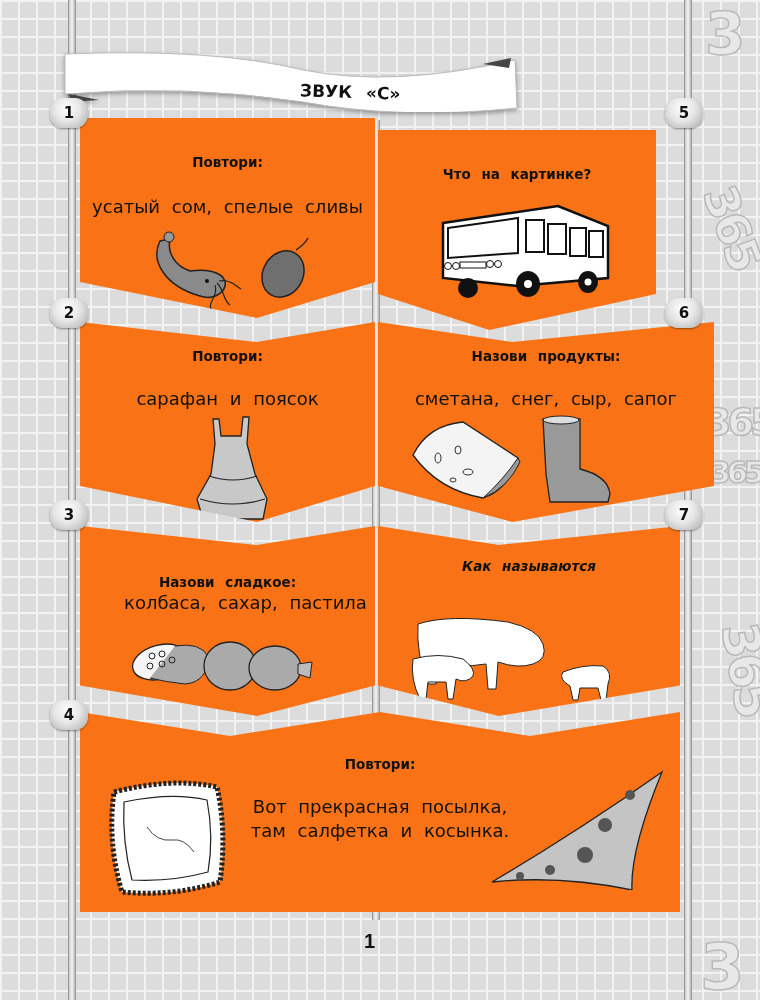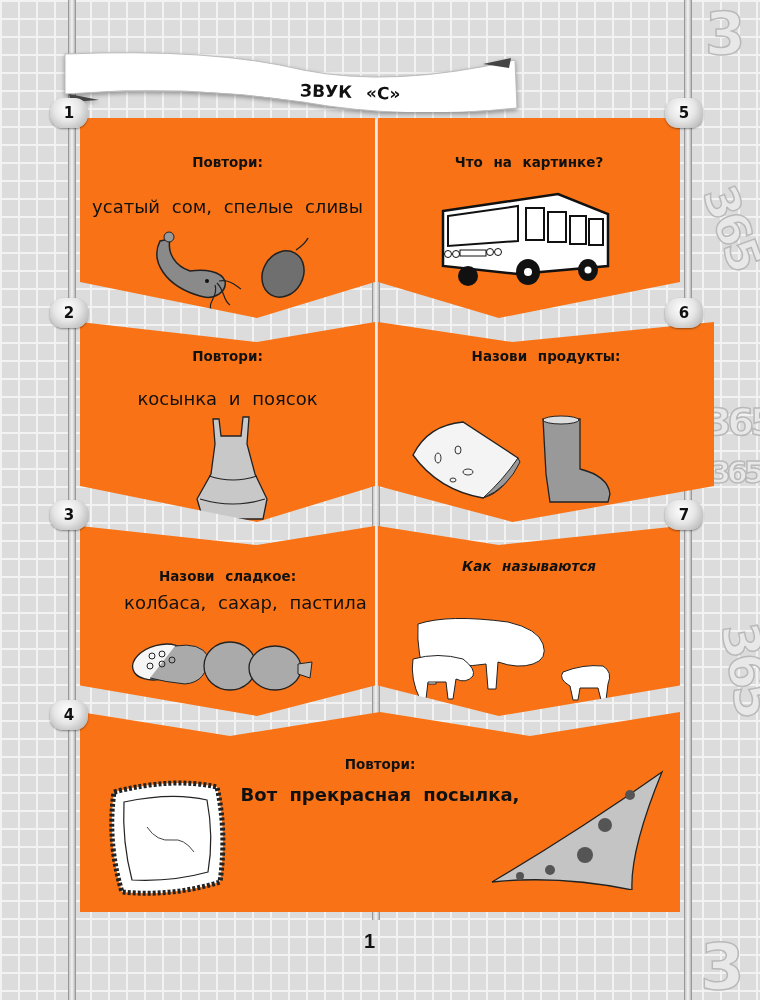--- a/index.html
+++ b/index.html
@@ -48,21 +48,21 @@
     <circle cx="24" cy="16" r="5" fill="#999" stroke="#222"></circle>
     <path d="M72 62 C80 70,78 80,85 84 M70 64 C74 75,62 82,66 88 M74 60 C86 58,92 66,96 68" fill="none" stroke="#222" stroke-width="1.2"></path>
     <circle cx="62" cy="60" r="2" fill="#111"></circle>
   </svg>
   <svg class="pic" style="left:178px;top:118px;" width="60" height="65" viewBox="0 0 60 65">
     <ellipse cx="25" cy="38" rx="20" ry="24" transform="rotate(30 25 38)" fill="#6f6f6f" stroke="#222" stroke-width="1.5"></ellipse>
     <path d="M38 14 C44 10,48 6,50 2" fill="none" stroke="#222" stroke-width="1.5"></path>
   </svg>
 </div>
 
-<div class="panel shadow" style="left:378px;top:118px;width:302px;height:200px;clip-path:polygon(0 0,100% 0,100% 82%,40% 100%,0 82%);">
+<div class="panel shadow" style="left:378px;top:130px;width:278px;height:200px;clip-path:polygon(0 0,100% 0,100% 82%,40% 100%,0 82%);">
   <div class="h" style="top:36px;">Что на картинке?</div>
   <svg class="pic" style="left:60px;top:68px;" width="175" height="105" viewBox="0 0 175 105">
     <path d="M5 25 L120 8 L170 28 L170 80 L80 88 L5 80 Z" fill="#fff" stroke="#111" stroke-width="2.5"></path>
     <path d="M10 30 L80 20 L80 55 L10 60 Z" fill="#fff" stroke="#111" stroke-width="2"></path>
     <rect x="88" y="22" width="18" height="32" fill="#fff" stroke="#111" stroke-width="2"></rect>
     <rect x="110" y="26" width="18" height="30" fill="#fff" stroke="#111" stroke-width="2"></rect>
     <rect x="132" y="30" width="16" height="28" fill="#fff" stroke="#111" stroke-width="2"></rect>
     <rect x="151" y="33" width="14" height="26" fill="#fff" stroke="#111" stroke-width="2"></rect>
     <circle cx="10" cy="68" r="3.5" fill="none" stroke="#111"></circle>
       <circle cx="18" cy="68" r="3.5" fill="none" stroke="#111"></circle>
@@ -72,45 +72,46 @@
     <ellipse cx="30" cy="90" rx="10" ry="10" fill="#111"></ellipse>
       <ellipse cx="90" cy="86" rx="12" ry="13" fill="#111"></ellipse>
       <ellipse cx="150" cy="84" rx="10" ry="11" fill="#111"></ellipse>
     <circle cx="90" cy="86" r="4" fill="#fff"></circle>
       <circle cx="150" cy="84" r="3.5" fill="#fff"></circle>
   </svg>
 </div>
 
 <div class="panel shadow" style="left:80px;top:322px;width:295px;height:200px;clip-path:polygon(0 0,60% 10%,100% 0,100% 82%,60% 100%,0 82%);">
   <div class="h" style="top:26px;">Повтори:</div>
-  <div class="t" style="top:66px;">косынка и поясок</div>
+  <div class="t" style="top:66px;">сарафан и поясок</div>
   <svg class="pic" style="left:115px;top:92px;" width="75" height="110" viewBox="0 0 75 110">
     <path d="M18 5 L24 5 L26 22 L46 22 L48 3 L54 3 L52 30 L60 60 L72 85 L68 105 L8 105 L2 85 L16 60 L20 30 Z" fill="#c8c8c8" stroke="#222" stroke-width="1.3"></path>
     <path d="M14 62 Q38 70 62 62 M5 85 Q38 95 70 85" fill="none" stroke="#222" stroke-width="1.2"></path>
   </svg>
 </div>
 
 <div class="panel shadow" style="left:378px;top:322px;width:336px;height:200px;clip-path:polygon(0 0,40% 10%,100% 0,100% 82%,40% 100%,0 82%);">
   <div class="h" style="top:26px;">Назови продукты:</div>
+  <div class="t" style="top:66px;">сметана, снег, сыр, сапог</div>
   <svg class="pic" style="left:30px;top:98px;" width="115" height="80" viewBox="0 0 115 80">
     <path d="M5 35 Q20 5,55 2 L110 38 Q100 70,75 78 Q30 70,5 35 Z" fill="#f4f4f4" stroke="#222" stroke-width="1.3"></path>
     <path d="M110 38 Q95 60,75 78 Q100 68,112 42 Z" fill="#9a9a9a" stroke="#222"></path>
     <ellipse cx="30" cy="38" rx="3" ry="5" fill="none" stroke="#333"></ellipse>
       <ellipse cx="50" cy="30" rx="3" ry="4" fill="none" stroke="#333"></ellipse>
     <ellipse cx="60" cy="52" rx="5" ry="3" fill="none" stroke="#333"></ellipse>
       <ellipse cx="45" cy="60" rx="3" ry="2" fill="none" stroke="#333"></ellipse>
   </svg>
   <svg class="pic" style="left:160px;top:92px;" width="75" height="92" viewBox="0 0 75 92">
     <path d="M5 5 L42 5 L42 55 Q70 62,72 80 L70 88 L12 88 L8 60 Z" fill="#999" stroke="#222" stroke-width="1.3"></path>
     <ellipse cx="23" cy="6" rx="18" ry="4" fill="#ddd" stroke="#222"></ellipse>
   </svg>
 </div>
 
 <div class="panel shadow" style="left:80px;top:526px;width:295px;height:190px;clip-path:polygon(0 0,60% 10%,100% 0,100% 84%,60% 100%,0 84%);">
-  <div class="h" style="top:42px;text-align:center;">Назови сладкое:</div>
+  <div class="h" style="top:48px;text-align:center;">Назови сладкое:</div>
   <div class="t" style="top:66px;padding-left:36px;">колбаса, сахар, пастила</div>
   <svg class="pic" style="left:50px;top:108px;" width="185" height="60" viewBox="0 0 185 60">
     <ellipse cx="30" cy="28" rx="28" ry="17" transform="rotate(-15 30 28)" fill="#f6f6f6" stroke="#222" stroke-width="1.3"></ellipse>
     <path d="M45 12 Q70 8,78 22 Q78 48,55 50 Q35 48,20 44" fill="#aaa" stroke="#222"></path>
     <ellipse cx="100" cy="32" rx="26" ry="24" fill="#aaa" stroke="#222" stroke-width="1.3"></ellipse>
     <ellipse cx="145" cy="34" rx="26" ry="22" fill="#aaa" stroke="#222" stroke-width="1.3"></ellipse>
     <path d="M168 30 L182 28 L180 44 L168 40 Z" fill="#bbb" stroke="#222"></path>
     <circle cx="22" cy="22" r="3" fill="none" stroke="#222"></circle>
       <circle cx="32" cy="20" r="3" fill="none" stroke="#222"></circle>
       <circle cx="20" cy="32" r="3" fill="none" stroke="#222"></circle>
@@ -125,21 +126,22 @@
     <g fill="#fff" stroke="#222" stroke-width="1">
       <path d="M10 10 Q40 0,100 8 Q130 15,135 30 Q140 45,125 50 Q110 55,90 48 L88 75 L80 75 L78 50 Q50 55,30 45 L28 70 L20 70 Q8 40,10 10 Z"></path>
       <path d="M5 45 Q30 38,55 45 Q68 55,65 62 Q58 70,48 65 L45 85 L40 85 L38 68 L20 68 L18 85 L12 85 Q2 65,5 45 Z"></path>
       <path d="M155 58 Q175 50,195 52 Q205 58,200 70 L198 86 L193 86 L190 74 L172 74 L170 86 L165 86 L162 72 Q150 65,155 58 Z"></path>
     </g>
   </svg>
 </div>
 
 <div class="panel shadow" style="left:80px;top:712px;width:600px;height:200px;clip-path:polygon(0 0,25% 12%,50% 0,75% 12%,100% 0,100% 100%,0 100%);">
   <div class="h" style="top:44px;">Повтори:</div>
-  <div class="t" style="top:72px;font-weight:bold;">Вот прекрасная посылка,</div>
+  <div class="t" style="top:84px;">Вот прекрасная посылка,</div>
+  <div class="t" style="top:108px;">там салфетка и косынка.</div>
   <svg class="pic" style="left:22px;top:60px;" width="135" height="135" viewBox="0 0 135 135">
     <path d="M12 20 Q70 5,115 15 Q125 60,118 110 Q70 125,20 120 Q5 70,12 20 Z" fill="#fff" stroke="#222" stroke-width="5" stroke-dasharray="3 2"></path>
     <path d="M22 30 Q70 20,105 28 Q112 65,106 100 Q70 110,30 108 Q20 70,22 30 Z" fill="#fff" stroke="#222" stroke-width="1.2"></path>
     <path d="M45 55 Q55 70,70 68 Q82 66,92 80" fill="none" stroke="#444"></path>
   </svg>
   <svg class="pic" style="left:410px;top:58px;" width="175" height="120" viewBox="0 0 175 120">
     <path d="M2 112 Q90 60,172 2 Q140 80,142 120 Q70 105,2 112 Z" fill="#c4c4c4" stroke="#222" stroke-width="1.3"></path>
     <g fill="#555">
         <circle cx="115" cy="55" r="7"></circle>
         <circle cx="95" cy="85" r="8"></circle>

